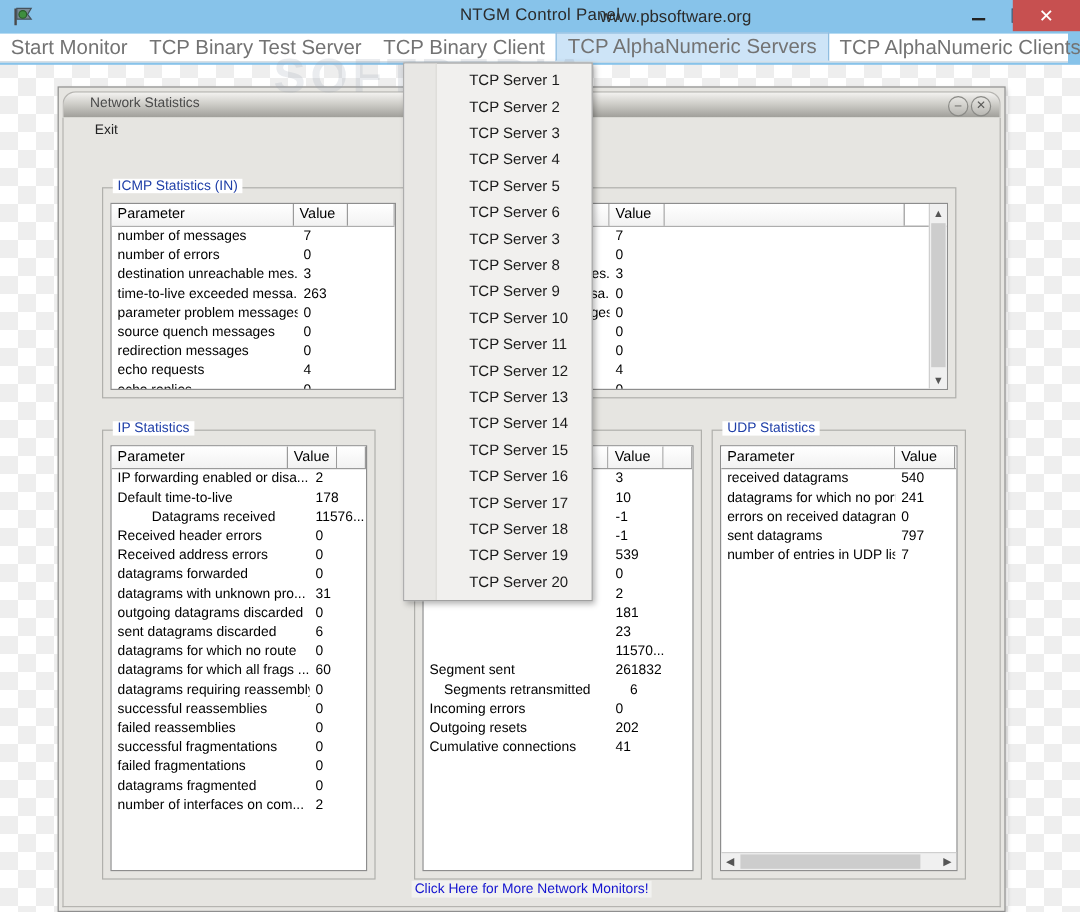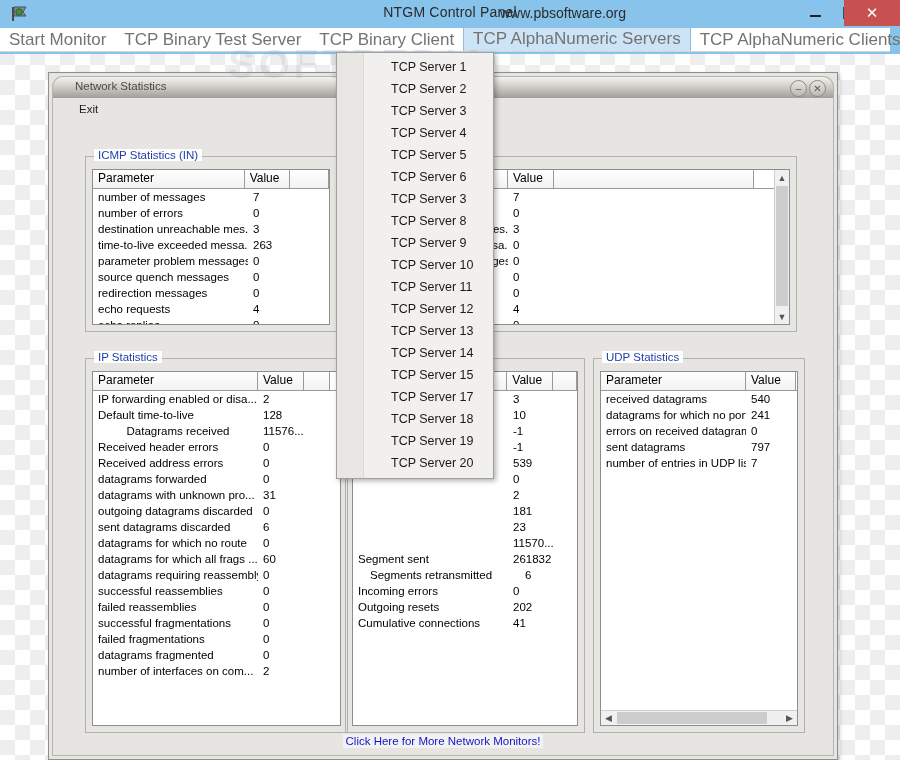--- a/index.html
+++ b/index.html
@@ -418,36 +418,36 @@
             </div>
           </div>
           <div class="vscroll">
             <div class="vs-arrow">▲</div>
             <div class="vs-thumb" style="height:120px"></div>
             <div class="vs-arrow bottom">▼</div>
           </div>
         </div>
     </div>
 
-    <div class="groupbox" id="gb-ip" style="left:32px; top:260px; width:263px; height:375px;">
+    <div class="groupbox" id="gb-ip" style="left:32px; top:260px; width:228px; height:375px;">
       <div class="group-title">IP Statistics</div>
       <div class="listview" id="lv-ip">
           <div class="lv-header">
             <div class="lv-th" style="width: 165px;">Parameter</div>
             <div class="lv-th" style="width: 46px;">Value</div>
             <div class="lv-th" style="width: 26px;"></div>
           </div>
           <div class="lv-rows">
             <div class="lv-row">
               <div class="lv-cell" style="width: 165px;">IP forwarding enabled or disa...</div>
               <div class="lv-cell" style="width: 46px;">2</div>
             </div>
             <div class="lv-row">
               <div class="lv-cell" style="width: 165px;">Default time-to-live</div>
-              <div class="lv-cell" style="width: 46px;">128</div>
+              <div class="lv-cell" style="width: 46px;">178</div>
             </div>
             <div class="lv-row">
               <div class="lv-cell" style="width: 165px; text-align: center;">Datagrams received</div>
               <div class="lv-cell" style="width: 46px;">11576...</div>
             </div>
             <div class="lv-row">
               <div class="lv-cell" style="width: 165px;">Received header errors</div>
               <div class="lv-cell" style="width: 46px;">0</div>
             </div>
             <div class="lv-row">
@@ -637,17 +637,18 @@
     <div class="dd-item">TCP Server 6</div>
     <div class="dd-item">TCP Server 3</div>
     <div class="dd-item">TCP Server 8</div>
     <div class="dd-item">TCP Server 9</div>
     <div class="dd-item">TCP Server 10</div>
     <div class="dd-item">TCP Server 11</div>
     <div class="dd-item">TCP Server 12</div>
     <div class="dd-item">TCP Server 13</div>
     <div class="dd-item">TCP Server 14</div>
     <div class="dd-item">TCP Server 15</div>
+    <div class="dd-item">TCP Server 16</div>
     <div class="dd-item">TCP Server 17</div>
     <div class="dd-item">TCP Server 18</div>
     <div class="dd-item">TCP Server 19</div>
     <div class="dd-item">TCP Server 20</div>
   </div>
 
 </body></html>

